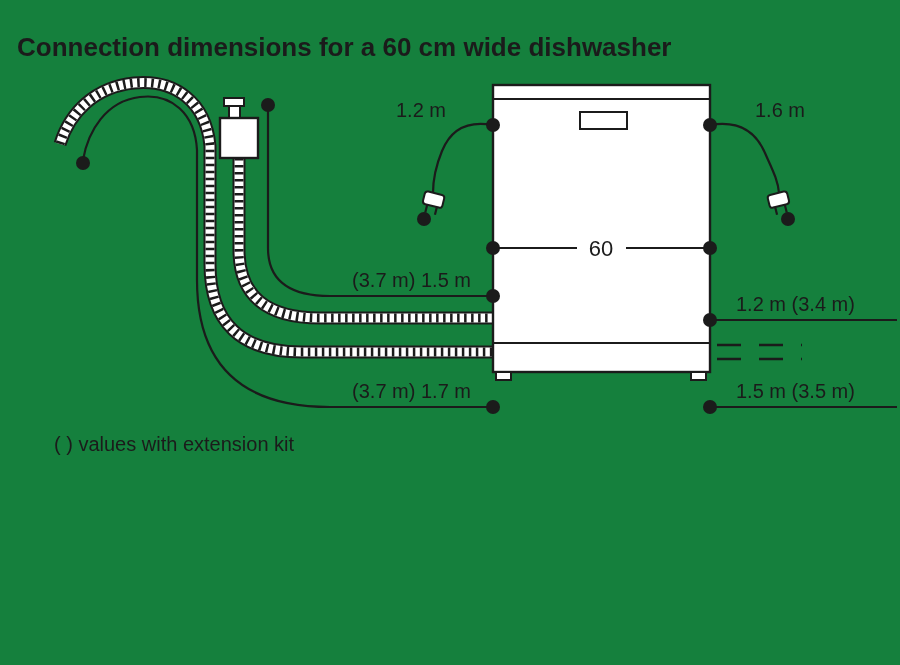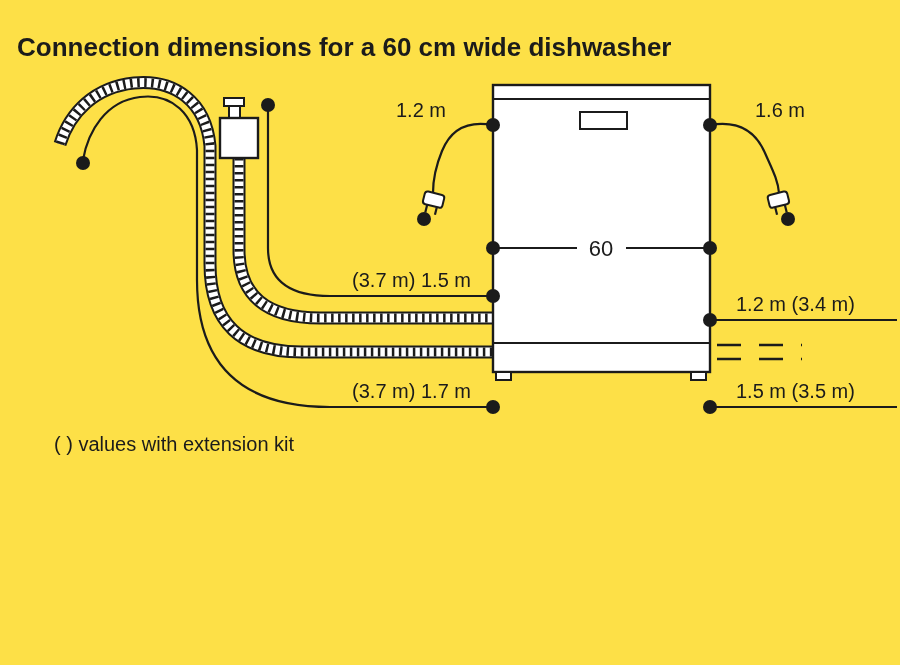--- a/index.html
+++ b/index.html
@@ -1,16 +1,16 @@
 <!DOCTYPE html>
 <html><head>
 <meta charset="utf-8">
 <style>
   html,body{margin:0;padding:0;background:#ffffff;}
-  .canvas{position:relative;width:900px;height:665px;background:#fde047;overflow:hidden;}
+  .canvas{position:relative;width:900px;height:665px;background:#15803d;overflow:hidden;}
   svg{display:block;}
   svg text{font-family:"Liberation Sans", sans-serif;fill:#1b1b1b;}
   .ttl{font-size:26px;font-weight:700;}
   .lbl{font-size:20px;}
   .dim{font-size:22px;}
   .ftn{font-size:20px;}
   .thin{stroke:#1b1b1b;stroke-width:2.2;fill:none;}
   .boxy{stroke:#1b1b1b;stroke-width:2.4;fill:#ffffff;}
   .dot{fill:#1b1b1b;stroke:none;}
   .hose-casing{stroke:#1b1b1b;stroke-width:13;fill:none;stroke-linecap:butt;}

